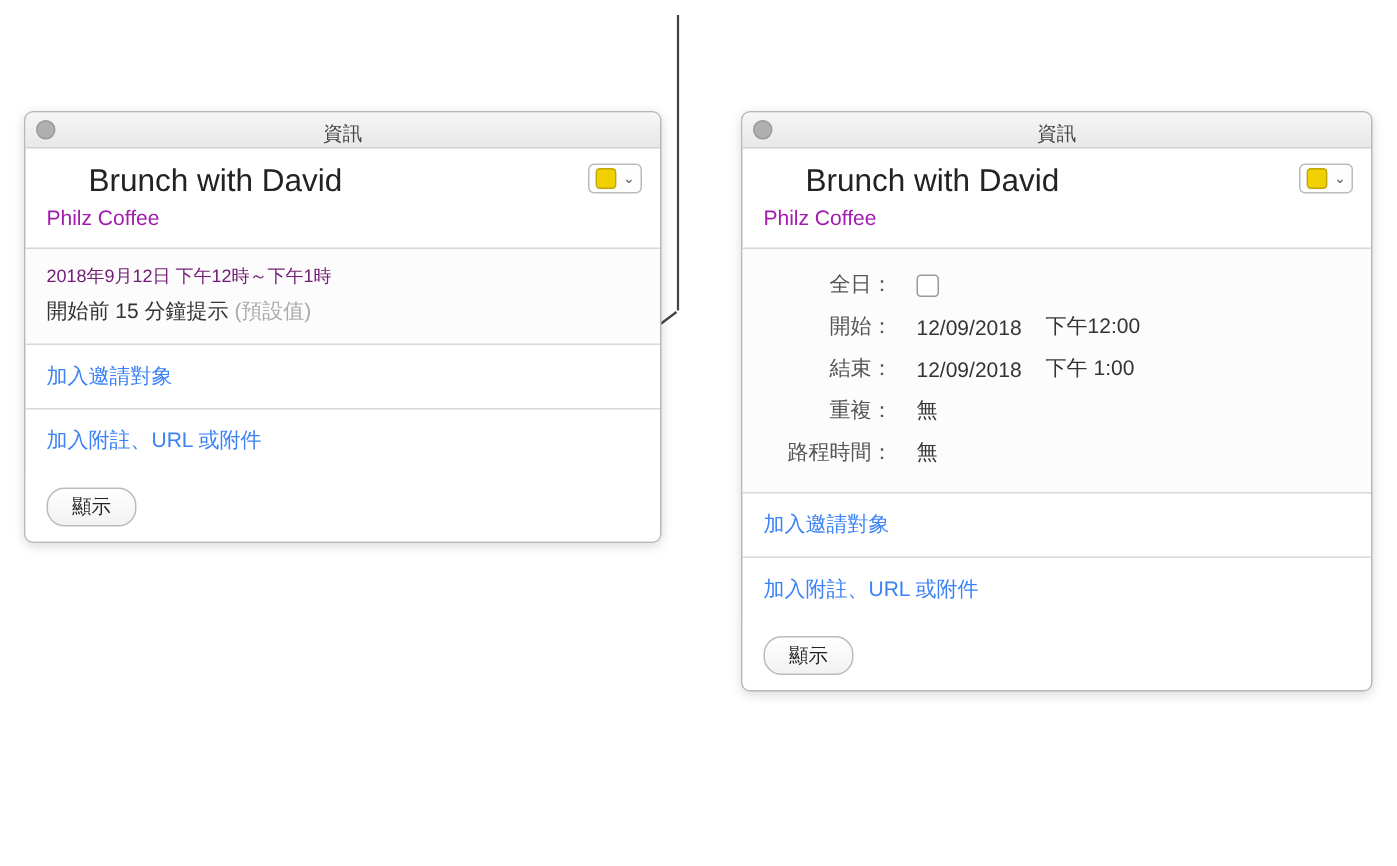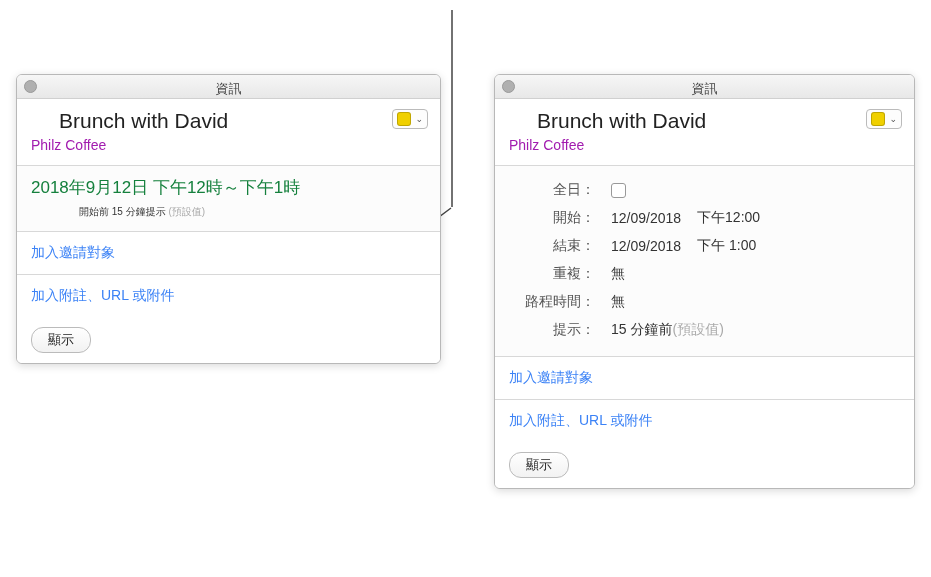--- a/index.html
+++ b/index.html
@@ -93,28 +93,27 @@
       font-size: 9px;
       color: #555;
     }
     .section {
       padding: 10px 14px 12px 14px;
       border-bottom: 1px solid #d8d8d8;
       background: #fcfcfc;
     }
     .section:last-of-type { border-bottom: none; }
     .datetime-line {
-      font-size: 17px;
-      color: #15803d;
+      font-size: 12px;
+      color: #701a75;
       margin-bottom: 6px;
     }
     .alarm-line {
-      font-size: 10px;
+      font-size: 14px;
       color: #333;
-      margin-left: 48px;
     }
     .alarm-default {
       color: #aaa;
     }
     .placeholder-section {
       padding: 12px 14px;
       border-bottom: 1px solid #d8d8d8;
       font-size: 14px;
       color: #3b82f6;
     }
@@ -244,26 +243,19 @@
       <div class="detail-value">
         <span>無</span>
       </div>
     </div>
     <div class="detail-row">
       <div class="detail-label">路程時間：</div>
       <div class="detail-value">
         <span>無</span>
       </div>
     </div>
-    <div class="detail-row">
-      <div class="detail-label">提示：</div>
-      <div class="detail-value">
-        <span>15 分鐘前 </span>
-          <span class="alarm-default">(預設值)</span>
-      </div>
-    </div>
   </div>
   <div class="placeholder-section">加入邀請對象</div>
   <div class="placeholder-section" style="border-bottom:none;">加入附註、URL 或附件</div>
   <div class="footer">
     <button class="show-btn">顯示</button>
   </div>
 </div>
 
 </body></html>

